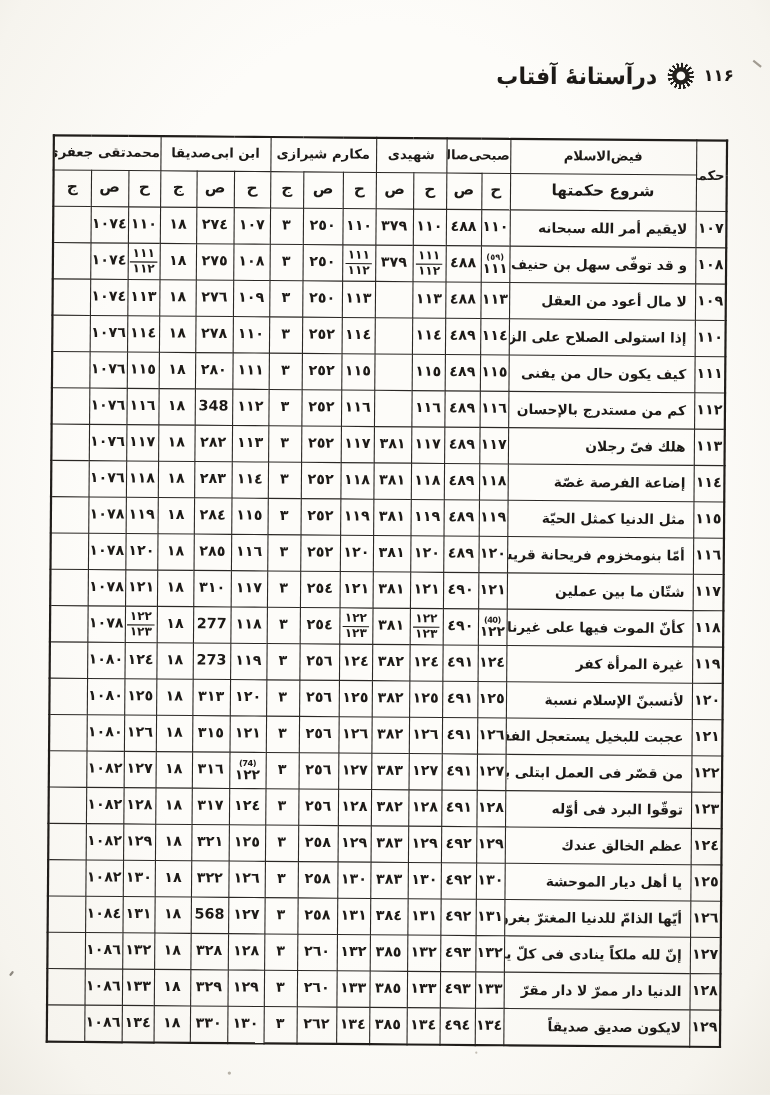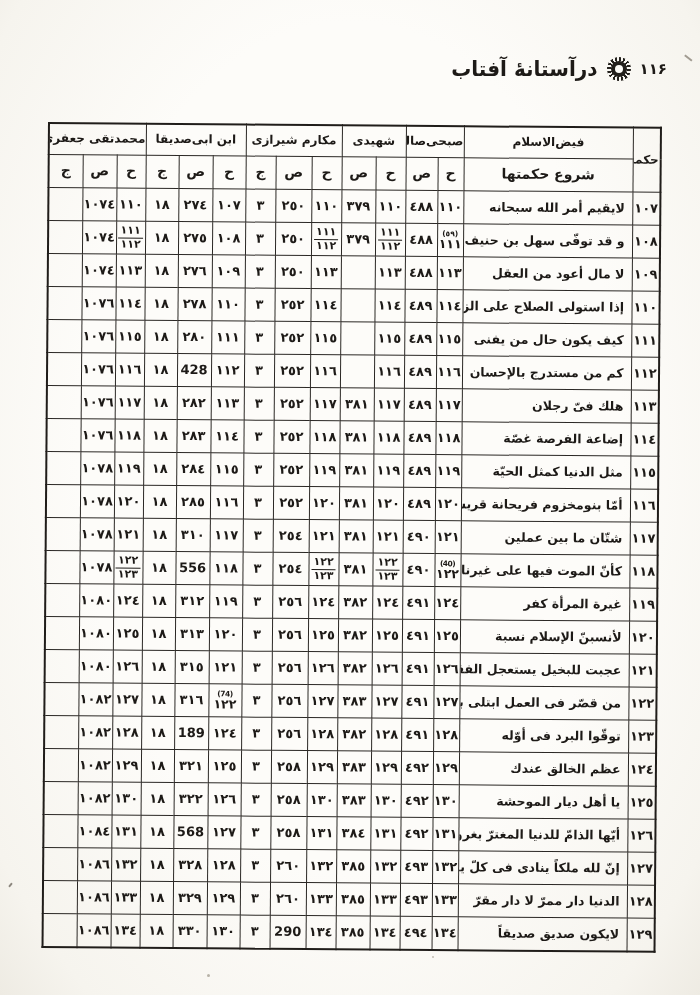--- a/index.html
+++ b/index.html
@@ -214,21 +214,21 @@
             <td>١١٢</td>
             <td class="text-cell">كم من مستدرج بالإحسان</td>
             <td>١١٦</td>
             <td>٤٨٩</td>
             <td>١١٦</td>
             <td></td>
             <td>١١٦</td>
             <td>٢٥٢</td>
             <td>٣</td>
             <td>١١٢</td>
-            <td>428</td>
+            <td>348</td>
             <td>١٨</td>
             <td>١١٦</td>
             <td>١٠٧٦</td>
             <td></td>
           </tr>
           <tr>
             <td>١١٣</td>
             <td class="text-cell">هلك فىّ رجلان</td>
             <td>١١٧</td>
             <td>٤٨٩</td>
@@ -319,38 +319,38 @@
                 <span class="note">(40)</span>
                 <span class="num">١٢٢</span>
               </span></td>
             <td>٤٩٠</td>
             <td><span class="stk"><span class="top">١٢٢</span><span class="bot">١٢٣</span></span></td>
             <td>٣٨١</td>
             <td><span class="stk"><span class="top">١٢٢</span><span class="bot">١٢٣</span></span></td>
             <td>٢٥٤</td>
             <td>٣</td>
             <td>١١٨</td>
-            <td>556</td>
+            <td>277</td>
             <td>١٨</td>
             <td><span class="stk"><span class="top">١٢٢</span><span class="bot">١٢٣</span></span></td>
             <td>١٠٧٨</td>
             <td></td>
           </tr>
           <tr>
             <td>١١٩</td>
             <td class="text-cell">غيرة المرأة كفر</td>
             <td>١٢٤</td>
             <td>٤٩١</td>
             <td>١٢٤</td>
             <td>٣٨٢</td>
             <td>١٢٤</td>
             <td>٢٥٦</td>
             <td>٣</td>
             <td>١١٩</td>
-            <td>٣١٢</td>
+            <td>273</td>
             <td>١٨</td>
             <td>١٢٤</td>
             <td>١٠٨٠</td>
             <td></td>
           </tr>
           <tr>
             <td>١٢٠</td>
             <td class="text-cell">لأنسبنّ الإسلام نسبة</td>
             <td>١٢٥</td>
             <td>٤٩١</td>
@@ -407,21 +407,21 @@
             <td>١٢٣</td>
             <td class="text-cell">توقّوا البرد فى أوّله</td>
             <td>١٢٨</td>
             <td>٤٩١</td>
             <td>١٢٨</td>
             <td>٣٨٢</td>
             <td>١٢٨</td>
             <td>٢٥٦</td>
             <td>٣</td>
             <td>١٢٤</td>
-            <td>189</td>
+            <td>٣١٧</td>
             <td>١٨</td>
             <td>١٢٨</td>
             <td>١٠٨٢</td>
             <td></td>
           </tr>
           <tr>
             <td>١٢٤</td>
             <td class="text-cell">عظم الخالق عندك</td>
             <td>١٢٩</td>
             <td>٤٩٢</td>
@@ -506,21 +506,21 @@
             <td></td>
           </tr>
           <tr>
             <td>١٢٩</td>
             <td class="text-cell">لايكون صديق صديقاً</td>
             <td>١٣٤</td>
             <td>٤٩٤</td>
             <td>١٣٤</td>
             <td>٣٨٥</td>
             <td>١٣٤</td>
-            <td>290</td>
+            <td>٢٦٢</td>
             <td>٣</td>
             <td>١٣٠</td>
             <td>٣٣٠</td>
             <td>١٨</td>
             <td>١٣٤</td>
             <td>١٠٨٦</td>
             <td></td>
           </tr>
         </tbody>
     </table>

